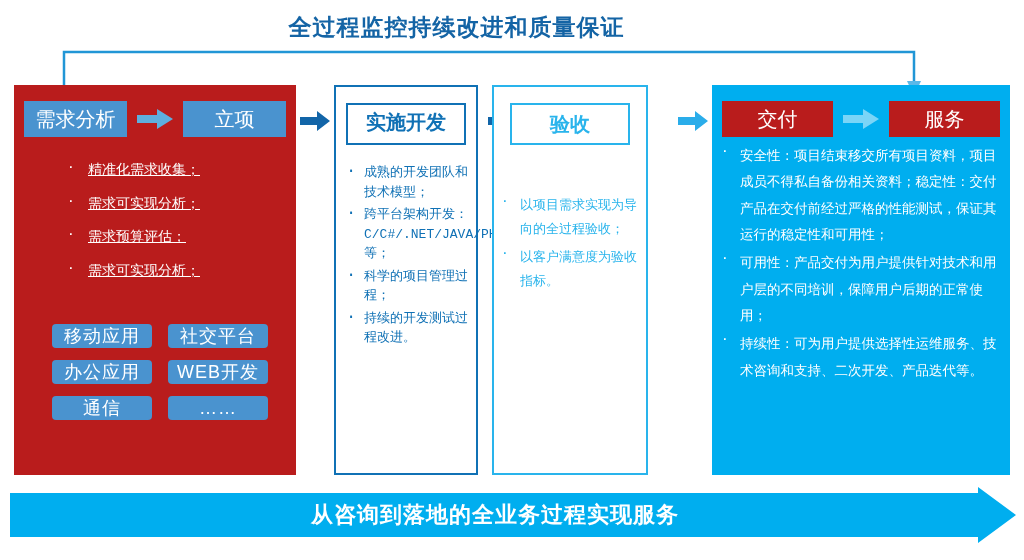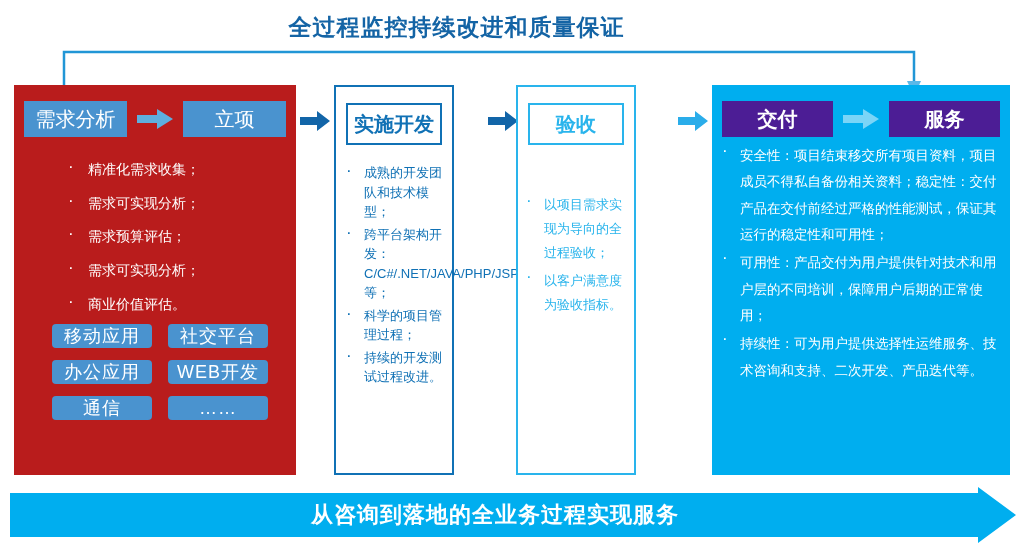--- a/index.html
+++ b/index.html
@@ -51,22 +51,22 @@
   .col-outline-dark {
     background: #ffffff;
     border: 2px solid #1071b5;
   }
   .col-outline-cyan {
     background: #ffffff;
     border: 2px solid #29b4ec;
   }
 
   #col1 { left: 14px;  width: 282px; }
-  #col2 { left: 334px; width: 120px; }
-  #col3 { left: 516px; width: 120px; }
+  #col2 { left: 334px; width: 144px; font-family: Liberation Mono, monospace; }
+  #col3 { left: 492px; width: 156px; }
   #col4 { left: 712px; width: 298px; }
 
   
   .head-row {
     display: flex;
     align-items: center;
     justify-content: center;
     gap: 10px;
     margin-top: 16px;
     padding: 0 10px;
@@ -79,24 +79,23 @@
     line-height: 1;
     padding: 8px 0;
     white-space: nowrap;
   }
   .chip-on-dark {
     background: #4a93cf;
     color: #ffffff;
     width: 112px;
   }
   .chip-on-cyan {
-    background: #4c1d95;
+    background: #b91c1c;
     color: #ffffff;
     width: 118px;
-    font-weight: bold;
   }
   .chip-boxed-dark {
     border: 2px solid #1071b5;
     color: #1071b5;
     font-weight: bold;
     width: 116px;
     padding: 9px 0;
   }
   .chip-boxed-cyan {
     border: 2px solid #29b4ec;
@@ -126,20 +125,21 @@
     top: -2px;
     font-size: 17px;
     line-height: 1.2;
   }
 
   #col1 .bullets {
     margin: 22px 0 0 52px;
     color: #ffffff;
     font-size: 14px;
     line-height: 1.55;
+    text-decoration: underline;
   }
   #col1 .bullets li { margin-bottom: 12px; padding-left: 22px; }
 
   #col2 .bullets {
     margin: 18px 8px 0 8px;
     color: #1071b5;
     font-size: 13px;
     line-height: 1.5;
   }
   #col2 .bullets li { padding-left: 20px; margin-bottom: 3px; }
@@ -237,21 +237,20 @@
         <polygon points="0,6 20,6 20,0 36,10 20,20 20,14 0,14" fill="#5eaede"></polygon>
       </svg>
     </span>
     <span class="chip chip-on-dark">立项</span>
   </div>
   <ul class="bullets">
     <li>精准化需求收集；</li>
     <li>需求可实现分析；</li>
     <li>需求预算评估；</li>
     <li>需求可实现分析；</li>
-    <li>商业价值评估。</li>
   </ul>
   <div class="tags">
     <span class="tag">移动应用</span>
     <span class="tag">社交平台</span>
     <span class="tag">办公应用</span>
     <span class="tag">WEB开发</span>
     <span class="tag">通信</span>
     <span class="tag">……</span>
   </div>
 </div>

